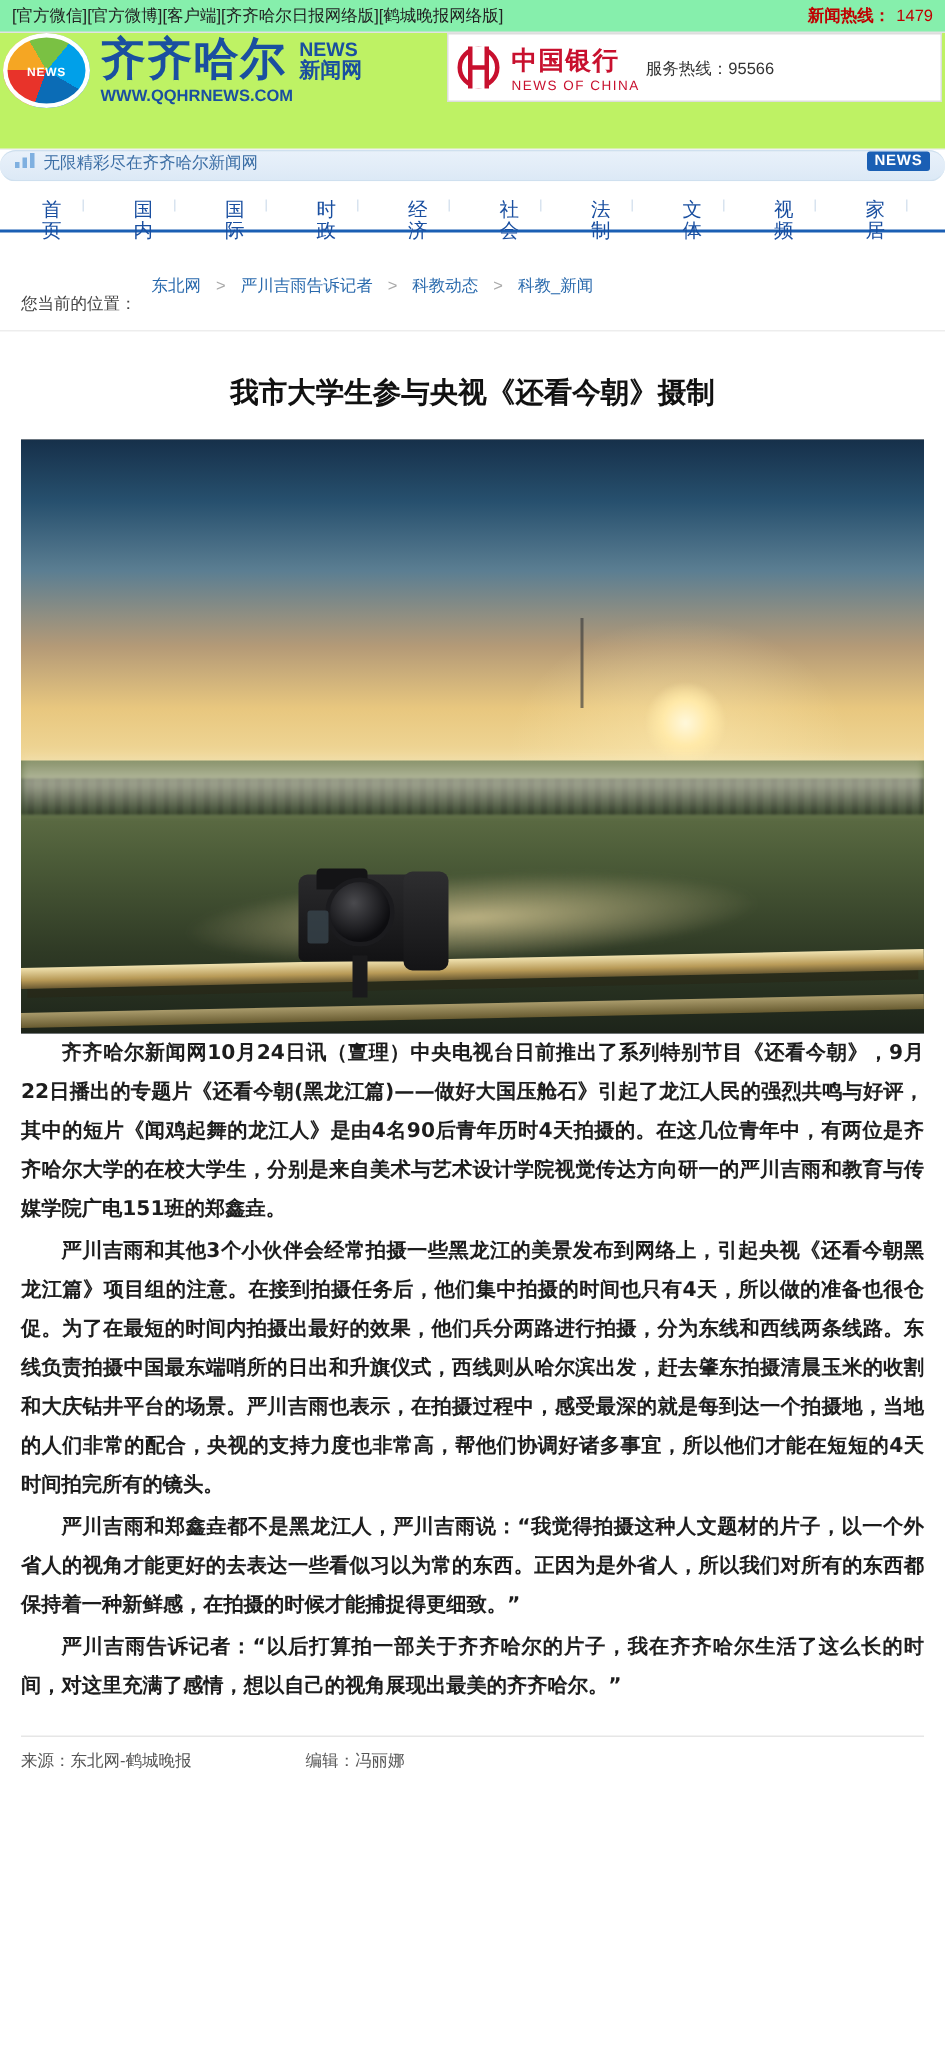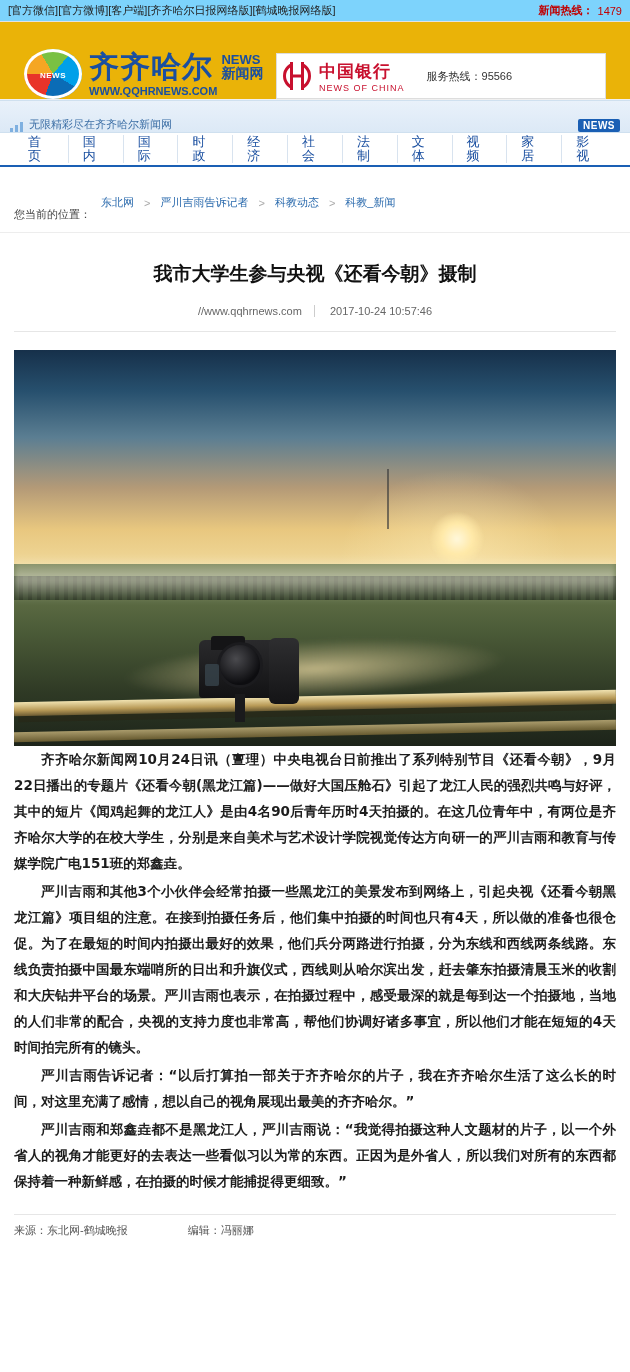--- a/index.html
+++ b/index.html
@@ -13,41 +13,41 @@
 
   
   .topbar {
     height: 22px;
     border-bottom: 1px solid #e2e2e2;
     display: flex;
     align-items: center;
     padding: 0 8px;
     font-size: 11px;
     color: #333;
-    background: #7dd3fc;
+    background: #86efac;
   }
   .topbar-left { display: flex; align-items: center; gap: 0px; }
   .topbar-left span { color: #222; letter-spacing: 0px; }
   .topbar-right {
     margin-left: auto;
     display: flex; align-items: center; gap: 4px;
     font-size: 11px;
     justify-content: center;
   }
   .hotline-label { color: #c00000; font-weight: bold; }
   .hotline-num { color: #c00000; }
 
   
   .logoband {
     height: 78px;
     display: flex;
-    align-items: flex-end;
-    padding: 0 24px;
+    align-items: flex-start;
+    padding: 0 2px;
     border-bottom: 1px solid #f0f0f0;
-    background: #eab308;
+    background: #bef264;
   }
   .logo-wrap { display: flex; align-items: center; }
   .logo-mark {
     width: 58px; height: 50px;
     border-radius: 50%;
     background:
       conic-gradient(from 200deg, #e8332a 0deg 70deg, #f5a623 70deg 130deg,
                      #7ac143 130deg 200deg, #00a0e9 200deg 280deg, #0b6cb6 280deg 360deg);
     position: relative;
     margin-right: 7px;
@@ -100,53 +100,54 @@
     border-left: 3px solid #c8102e; border-right: 3px solid #c8102e;
     background: #fff;
   }
   .boc-logo::after {
     content:""; position:absolute; left: 50%; top: 50%;
     width: 14px; height: 3px; background: #c8102e;
     transform: translate(-50%,-50%);
   }
   .boc-name-cn { font-size: 17px; color: #c8102e; font-weight: bold; letter-spacing: 1px; }
   .boc-name-en { font-size: 9px; color: #c8102e; letter-spacing: 1px; }
-  .boc-service { margin-left: 22px; font-size: 11px; color: #333; white-space: nowrap; }
+  .boc-service { margin-left: 4px; font-size: 11px; color: #333; white-space: nowrap; }
 
   
   .slogan {
-    height: 33px;
+    height: 21px;
     background: linear-gradient(#e9f1fa, #dce9f6);
-    display: flex; align-items: flex-end;
+    display: flex; align-items: flex-start;
     padding: 0 10px;
     font-size: 11px; color: #3b6ea5;
     border-top: 1px solid #cfe0ef;
     border-bottom: 1px solid #cfe0ef;
+    border-radius: 11px;
   }
   .bars { display:flex; align-items:flex-end; gap:2px; margin-right:6px; height:11px; }
   .bars i { display:block; width:3px; background:#7fb0e0; }
   .bars i:nth-child(1){height:4px}
   .bars i:nth-child(2){height:7px}
   .bars i:nth-child(3){height:10px}
   .news8 {
     margin-left: auto;
     background: #1a5fb4; color: #fff;
     font-size: 10px; font-weight: bold;
     padding: 1px 5px; border-radius: 2px;
     letter-spacing: .5px;
   }
 
   
   .nav {
     height: 34px;
     display: flex;
-    align-items: center;
     border-bottom: 2px solid #1a5fb4;
-    padding: 0 14px;
+    padding: 12px 14px;
     background: #fff;
+    gap: 19px;
   }
   .nav a {
     color: #1a4fa0;
     font-size: 13px;
     text-decoration: none;
     padding: 0 14px;
     border-right: 1px solid #d8e3ef;
     line-height: 14px;
   }
   .nav a:last-child { border-right: none; }
@@ -301,21 +302,21 @@
     font-weight: bold;
   }
 
   .footer-meta {
     margin-top: 20px;
     border-top: 1px solid #e6e6e6;
     padding: 8px 0 14px;
     font-size: 11px;
     color: #555;
     display: flex;
-    gap: 60px;
+    gap: 76px;
   }
 </style>
 </head>
 <body>
 
 <div class="topbar">
   <div class="topbar-left">
     <span>[官方微信]</span>
     <span>[官方微博]</span>
     <span>[客户端]</span>
@@ -384,24 +385,20 @@
   <a href="#">严川吉雨告诉记者</a>
   <span class="sep">&gt;</span>
   <a href="#">科教动态</a>
   <span class="sep">&gt;</span>
   <a href="#">科教_新闻</a>
 </div>
 
 <div class="article">
   <h1 class="headline">我市大学生参与央视《还看今朝》摄制</h1>
 
-  <div class="meta">
-    <span class="src">//www.qqhrnews.com</span>
-    <span>2017-10-24  10:57:46</span>
-  </div>
 
   <div class="figure">
     <div class="photo">
       <div class="sky"></div>
       <div class="sunglow"></div>
       <div class="sun"></div>
       <div class="ground"></div>
       <div class="treeline"></div>
       <div class="mist"></div>
       <div class="river"></div>
@@ -415,21 +412,21 @@
         <div class="cam-lens"></div>
         <div class="cam-screen"></div>
         <div class="tripod"></div>
       </div>
     </div>
   </div>
 
   <div class="body-text">
     <p>齐齐哈尔新闻网10月24日讯（亶理）中央电视台日前推出了系列特别节目《还看今朝》，9月22日播出的专题片《还看今朝(黑龙江篇)——做好大国压舱石》引起了龙江人民的强烈共鸣与好评，其中的短片《闻鸡起舞的龙江人》是由4名90后青年历时4天拍摄的。在这几位青年中，有两位是齐齐哈尔大学的在校大学生，分别是来自美术与艺术设计学院视觉传达方向研一的严川吉雨和教育与传媒学院广电151班的郑鑫垚。</p>
     <p>严川吉雨和其他3个小伙伴会经常拍摄一些黑龙江的美景发布到网络上，引起央视《还看今朝黑龙江篇》项目组的注意。在接到拍摄任务后，他们集中拍摄的时间也只有4天，所以做的准备也很仓促。为了在最短的时间内拍摄出最好的效果，他们兵分两路进行拍摄，分为东线和西线两条线路。东线负责拍摄中国最东端哨所的日出和升旗仪式，西线则从哈尔滨出发，赶去肇东拍摄清晨玉米的收割和大庆钻井平台的场景。严川吉雨也表示，在拍摄过程中，感受最深的就是每到达一个拍摄地，当地的人们非常的配合，央视的支持力度也非常高，帮他们协调好诸多事宜，所以他们才能在短短的4天时间拍完所有的镜头。</p>
+    <p>严川吉雨和郑鑫垚都不是黑龙江人，严川吉雨说：“我觉得拍摄这种人文题材的片子，以一个外省人的视角才能更好的去表达一些看似习以为常的东西。正因为是外省人，所以我们对所有的东西都保持着一种新鲜感，在拍摄的时候才能捕捉得更细致。”</p>
     <p>严川吉雨告诉记者：“以后打算拍一部关于齐齐哈尔的片子，我在齐齐哈尔生活了这么长的时间，对这里充满了感情，想以自己的视角展现出最美的齐齐哈尔。”</p>
-    <p>严川吉雨和郑鑫垚都不是黑龙江人，严川吉雨说：“我觉得拍摄这种人文题材的片子，以一个外省人的视角才能更好的去表达一些看似习以为常的东西。正因为是外省人，所以我们对所有的东西都保持着一种新鲜感，在拍摄的时候才能捕捉得更细致。”</p>
   </div>
 
   <div class="footer-meta">
     <span>来源：东北网-鹤城晚报</span>
     <span>编辑：冯丽娜</span>
   </div>
 </div>
 
 </body></html>

